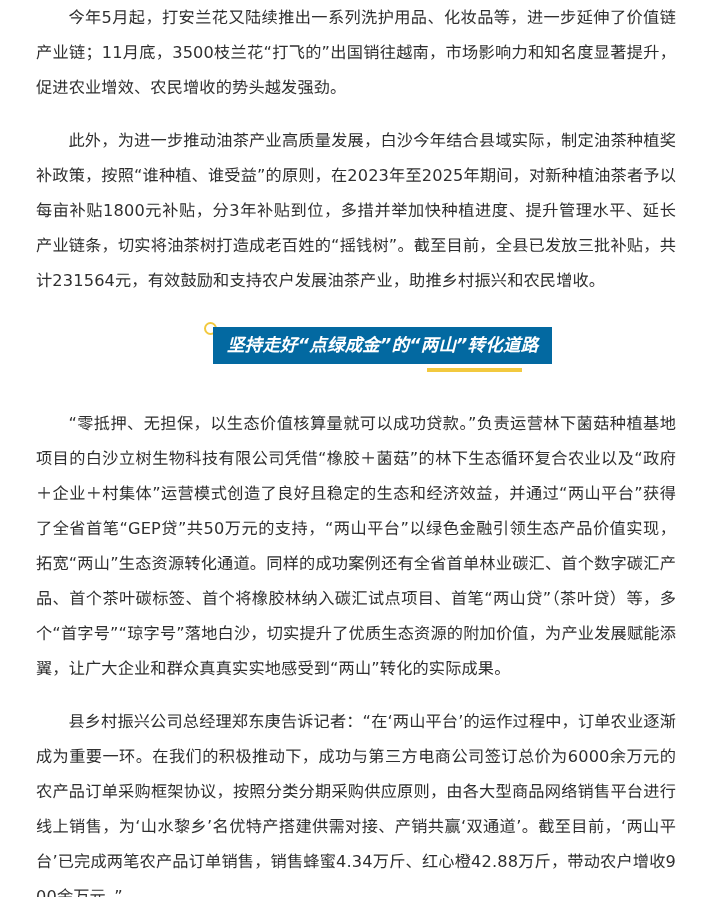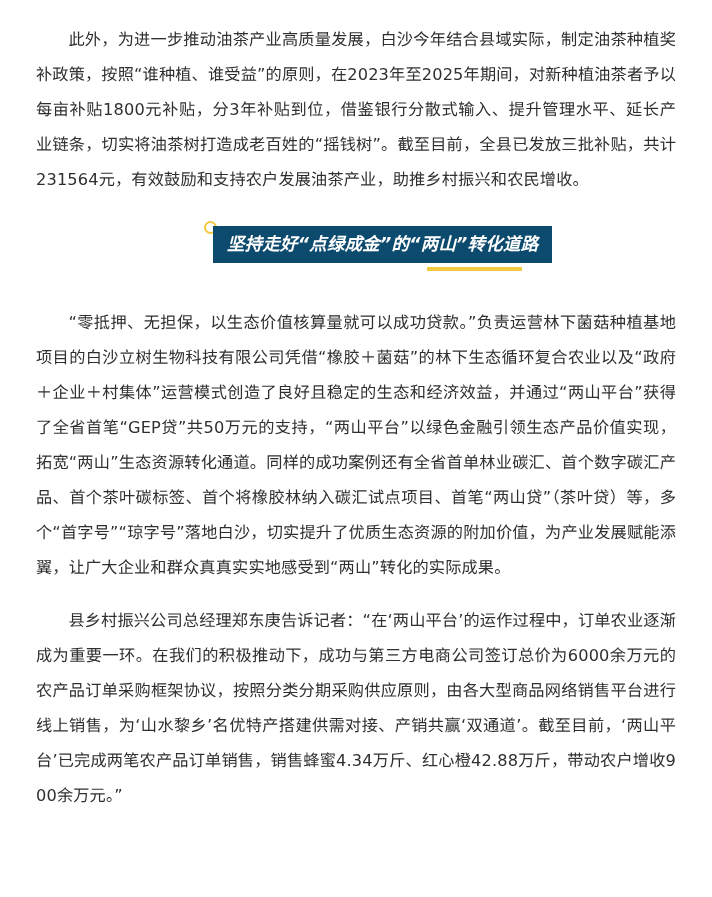--- a/index.html
+++ b/index.html
@@ -62,21 +62,21 @@
     box-sizing: border-box;
     z-index: 1;
   }
 
   .section-heading .banner {
     position: absolute;
     left: 177px;
     top: 7px;
     height: 37px;
     padding: 0 14px 0 14px;
-    background: #0c4a6e;
+    background: #0369a1;
     display: flex;
     align-items: center;
     z-index: 2;
   }
 
   .section-heading .banner-text {
     color: #ffffff;
     font-size: 17.4px;
     font-weight: bold;
     font-style: italic;
@@ -93,22 +93,23 @@
     height: 3.5px;
     background: #f2c93f;
     z-index: 1;
   }
 </style>
 </head>
 <body>
 
 <div class="article">
 
+  <p class="para">今年5月起，打安兰花又陆续推出一系列洗护用品、化妆品等，进一步延伸了价值链产业链；11月底，3500枝兰花“打飞的”出国销往越南，市场影响力和知名度显著提升，促进农业增效、农民增收的势头越发强劲。</p>
 
-  <p class="para para-gap-lg">此外，为进一步推动油茶产业高质量发展，白沙今年结合县域实际，制定油茶种植奖补政策，按照“谁种植、谁受益”的原则，在2023年至2025年期间，对新种植油茶者予以每亩补贴1800元补贴，分3年补贴到位，借鉴银行分散式输入、提升管理水平、延长产业链条，切实将油茶树打造成老百姓的“摇钱树”。截至目前，全县已发放三批补贴，共计231564元，有效鼓励和支持农户发展油茶产业，助推乡村振兴和农民增收。</p>
+  <p class="para para-gap-lg">此外，为进一步推动油茶产业高质量发展，白沙今年结合县域实际，制定油茶种植奖补政策，按照“谁种植、谁受益”的原则，在2023年至2025年期间，对新种植油茶者予以每亩补贴1800元补贴，分3年补贴到位，多措并举加快种植进度、提升管理水平、延长产业链条，切实将油茶树打造成老百姓的“摇钱树”。截至目前，全县已发放三批补贴，共计231564元，有效鼓励和支持农户发展油茶产业，助推乡村振兴和农民增收。</p>
 
   <div class="section-heading">
     <span class="ring"></span>
     <div class="banner">
       <span class="banner-text">坚持走好“点绿成金”的“两山”转化道路</span>
     </div>
     <span class="accent-line"></span>
   </div>
 
 

